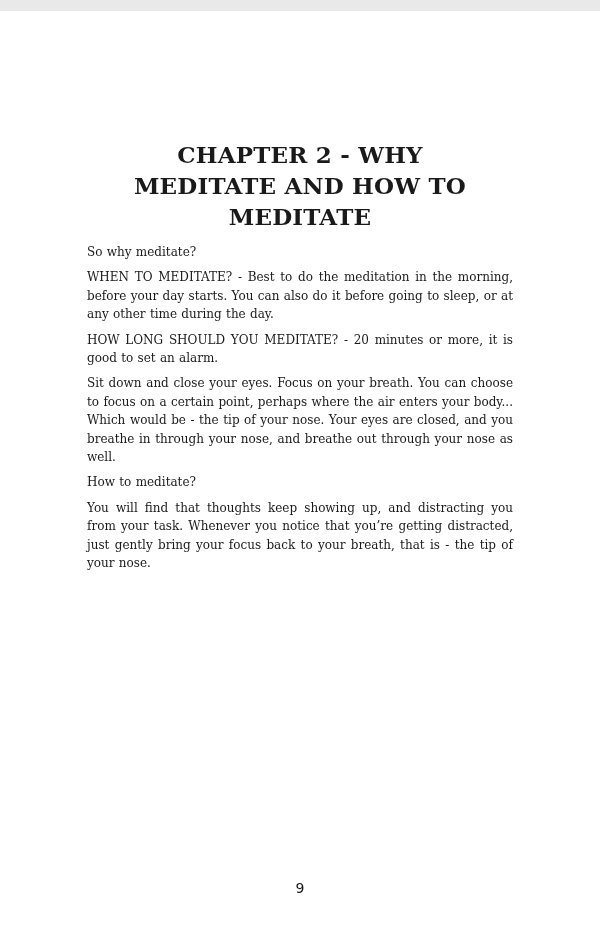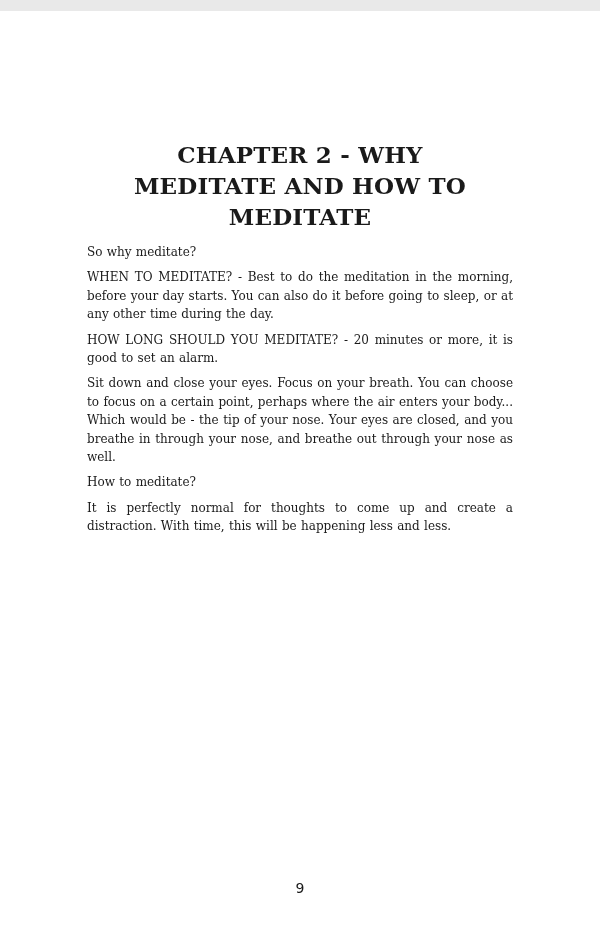--- a/index.html
+++ b/index.html
@@ -58,18 +58,18 @@
       <span class="title-line">CHAPTER 2 - WHY</span>
       <span class="title-line">MEDITATE AND HOW TO</span>
       <span class="title-line">MEDITATE</span>
     </h1>
 
     <p class="para">So why meditate?</p>
     <p class="para">WHEN TO MEDITATE? - Best to do the meditation in the morning, before your day starts. You can also do it before going to sleep, or at any other time during the day.</p>
     <p class="para">HOW LONG SHOULD YOU MEDITATE? - 20 minutes or more, it is good to set an alarm.</p>
     <p class="para">Sit down and close your eyes. Focus on your breath. You can choose to focus on a certain point, perhaps where the air enters your body... Which would be - the tip of your nose. Your eyes are closed, and you breathe in through your nose, and breathe out through your nose as well.</p>
     <p class="para">How to meditate?</p>
-    <p class="para">It is perfectly normal for thoughts to come up and create a distraction. With time, this will be happening less and less.</p>
+    <p class="para">You will find that thoughts keep showing up, and distracting you from your task. Whenever you notice that you’re getting distracted, just gently bring your focus back to your breath, that is - the tip of your nose.</p>
 
   </div>
 
   <div class="folio">9</div>
 </div>
 
 </body></html>

